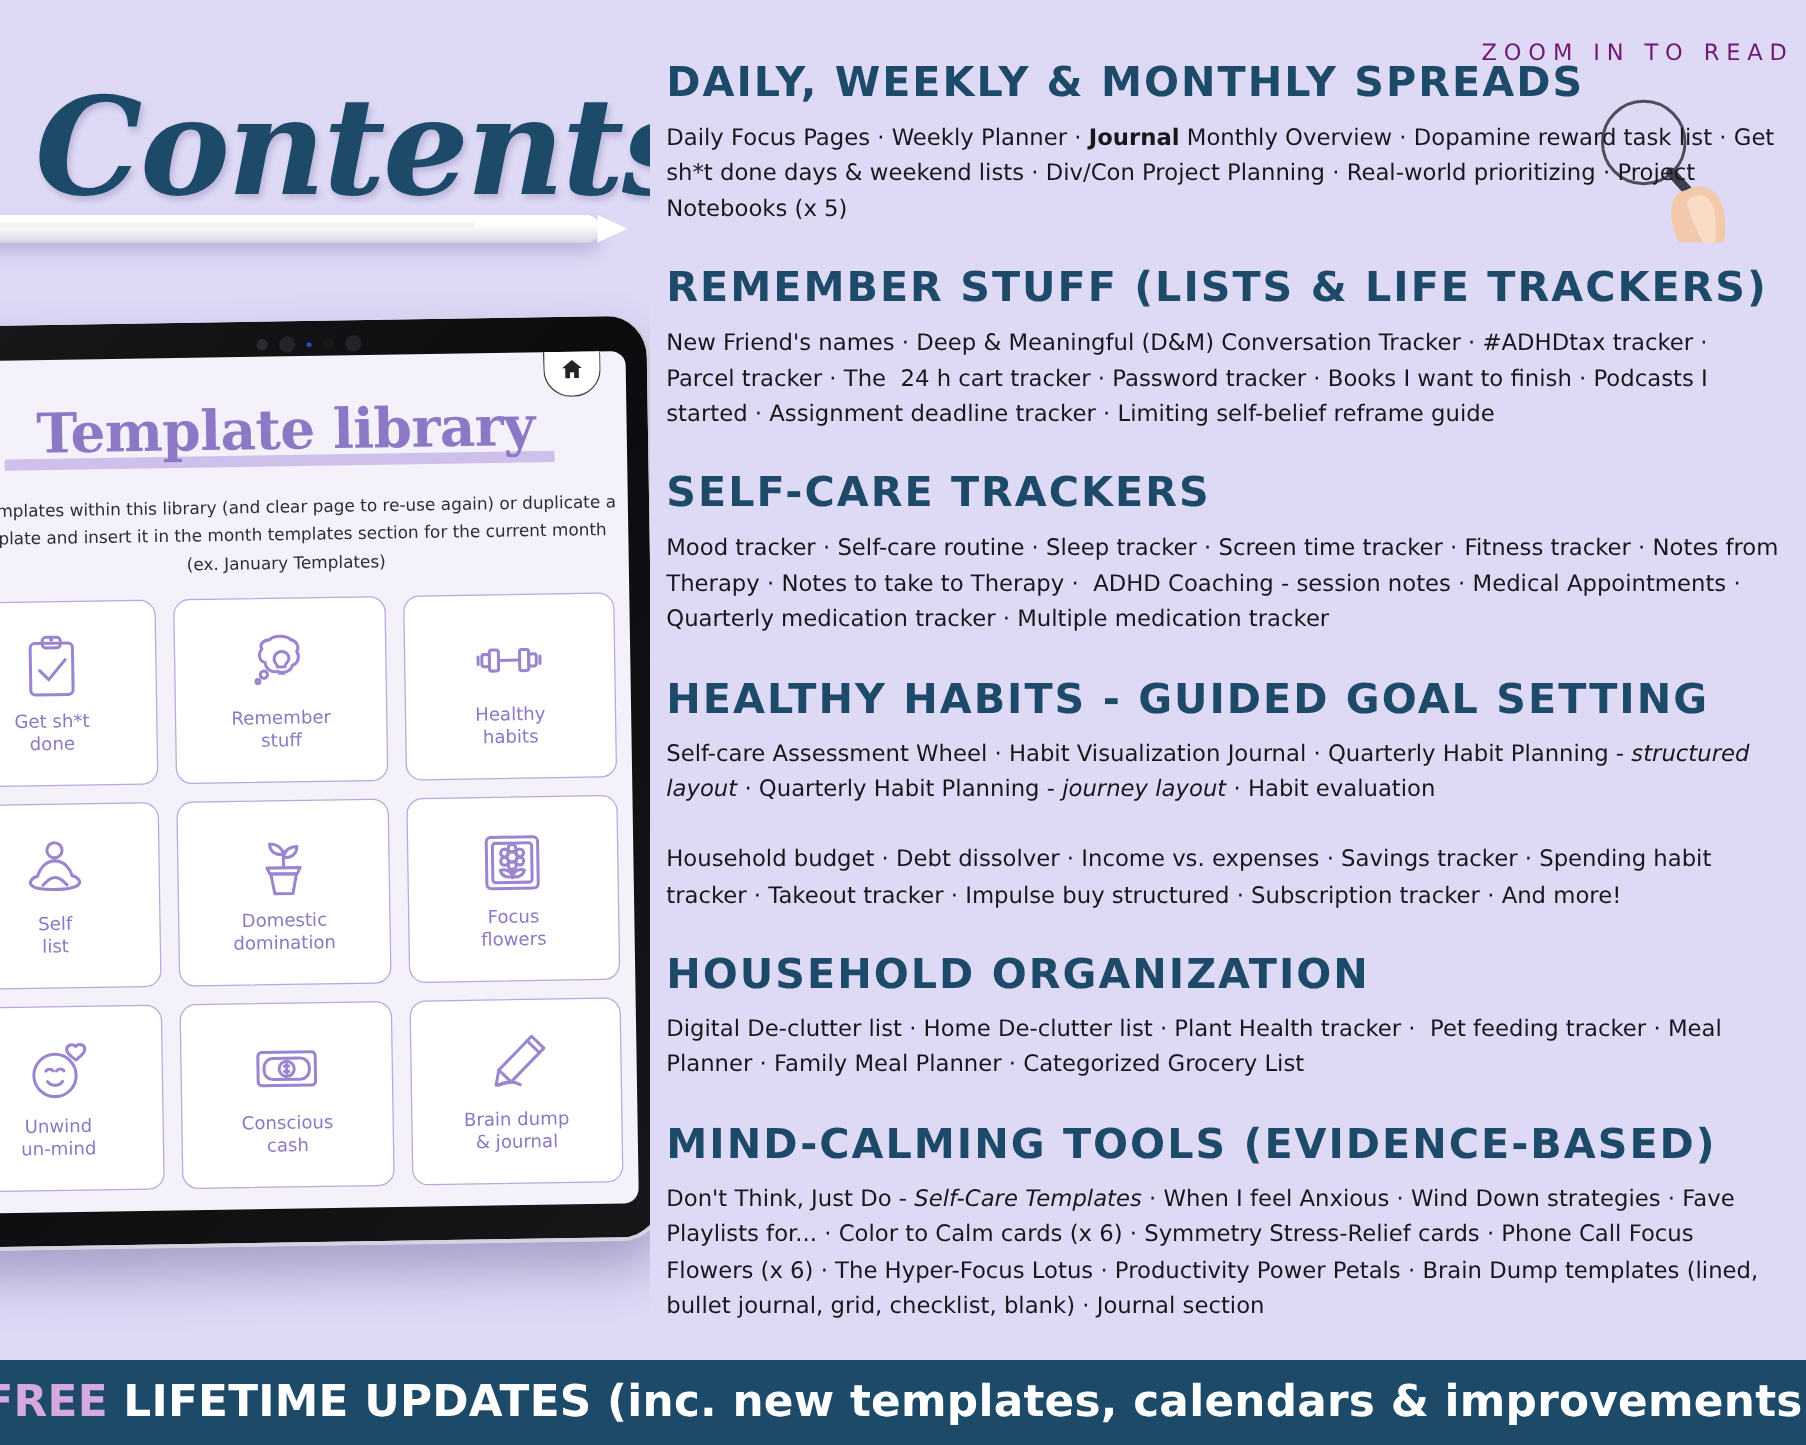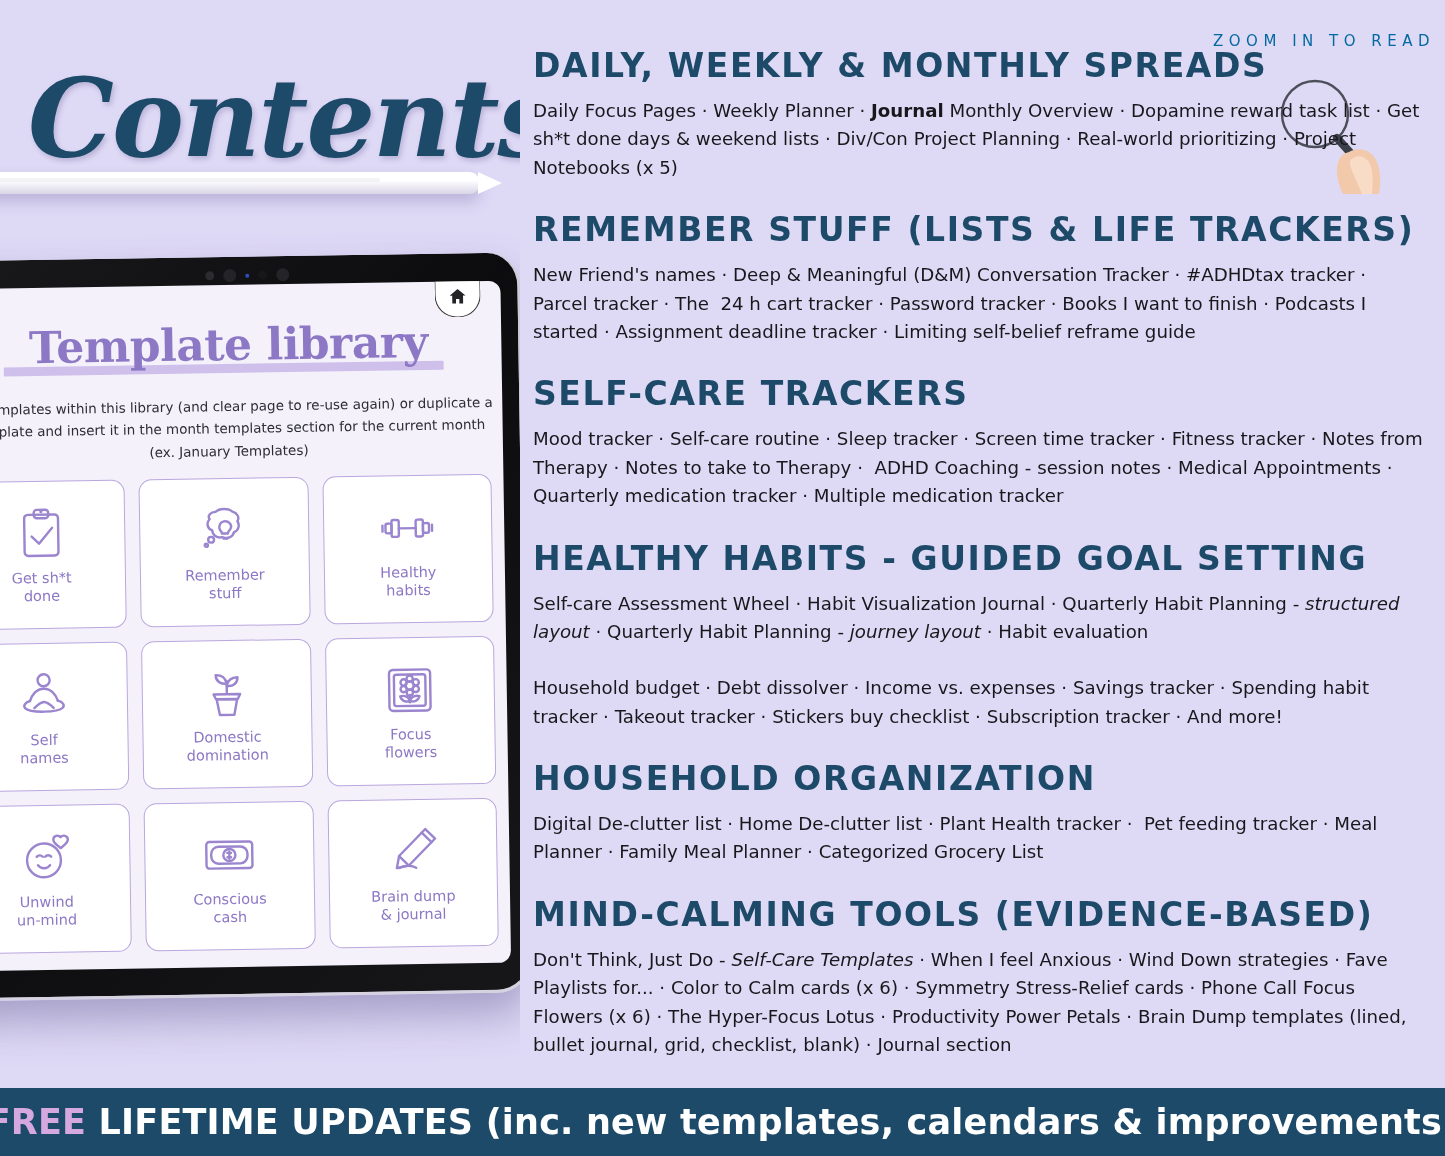--- a/index.html
+++ b/index.html
@@ -140,21 +140,21 @@
     display:flex;align-items:center;justify-content:center;
     font-family:"DejaVu Sans",sans-serif;
     font-size:15px;color:#6f5ba3;
   }
   .tab-btn.help{ font-style:italic; }
 
   
   #zoom-hint{
     position:absolute; right:10px; top:32px;
     font-family:"DejaVu Sans",sans-serif;
-    font-size:15px; letter-spacing:5.5px; color:#0369a1;
+    font-size:18px; letter-spacing:5.5px; color:#701a75;
     white-space:nowrap;
   }
   #magnifier{
     position:absolute; right:52px; top:72px; width:130px;height:130px;
   }
   #magnifier svg{ width:100%;height:100%;display:block; }
 
   #sections{
     position:absolute; left:533px; top:46px; width:890px;
   }
@@ -279,21 +279,21 @@
           <span class="tile-icon">
             <svg viewBox="0 0 48 48" fill="none" stroke="currentColor" stroke-width="2" stroke-linecap="round" stroke-linejoin="round">
               <circle cx="24" cy="11" r="5"></circle>
               <path d="M24 18c-6 0-10 5-11.5 10"></path>
               <path d="M24 18c6 0 10 5 11.5 10"></path>
               <path d="M12.5 28c-4 1-6 4-4 6 2.5 2.5 9 3 15.5 3s13-.5 15.5-3c2-2 0-5-4-6"></path>
               <path d="M16 34c3-3 5-5 8-5s5 2 8 5"></path>
             </svg>
           </span>
           <span class="tile-label" style="white-space:pre-line">Self
-names</span>
+list</span>
         </div>
 
         <div class="tile">
           <span class="tile-icon">
             <svg viewBox="0 0 48 48" fill="none" stroke="currentColor" stroke-width="2" stroke-linecap="round" stroke-linejoin="round">
               <path d="M24 24V14"></path>
               <path d="M24 16c-1-5-5-7-9-7 0 5 4 8 9 7z"></path>
               <path d="M24 18c1-5 5-7 9-7 0 5-4 8-9 7z"></path>
               <path d="M13 25h22l-2 4H15z"></path>
               <path d="M15.5 29h17l-2.5 13h-12z"></path>
@@ -404,21 +404,21 @@
     <div class="sec-head">SELF-CARE TRACKERS</div>
     <div class="sec-body">Mood tracker · Self-care routine · Sleep tracker · Screen time tracker · Fitness tracker · Notes from Therapy · Notes to take to Therapy ·&nbsp; ADHD Coaching - session notes · Medical Appointments · Quarterly medication tracker · Multiple medication tracker</div>
   </div>
 
   <div class="section">
     <div class="sec-head">HEALTHY HABITS - GUIDED GOAL SETTING</div>
     <div class="sec-body">Self-care Assessment Wheel · Habit Visualization Journal · Quarterly Habit Planning - <i>structured layout</i> · Quarterly Habit Planning - <i>journey layout</i> · Habit evaluation</div>
   </div>
 
   <div class="section">
-    <div class="sec-body">Household budget · Debt dissolver · Income vs. expenses · Savings tracker · Spending habit tracker · Takeout tracker · Stickers buy checklist · Subscription tracker · And more!</div>
+    <div class="sec-body">Household budget · Debt dissolver · Income vs. expenses · Savings tracker · Spending habit tracker · Takeout tracker · Impulse buy structured · Subscription tracker · And more!</div>
   </div>
 
   <div class="section">
     <div class="sec-head">HOUSEHOLD ORGANIZATION</div>
     <div class="sec-body">Digital De-clutter list · Home De-clutter list · Plant Health tracker ·&nbsp; Pet feeding tracker · Meal Planner · Family Meal Planner · Categorized Grocery List</div>
   </div>
 
   <div class="section">
     <div class="sec-head">MIND-CALMING TOOLS (EVIDENCE-BASED)</div>
     <div class="sec-body">Don't Think, Just Do - <i>Self-Care Templates</i> · When I feel Anxious · Wind Down strategies · Fave Playlists for... · Color to Calm cards (x 6) · Symmetry Stress-Relief cards · Phone Call Focus Flowers (x 6) · The Hyper-Focus Lotus · Productivity Power Petals · Brain Dump templates (lined, bullet journal, grid, checklist, blank) · Journal section</div>

